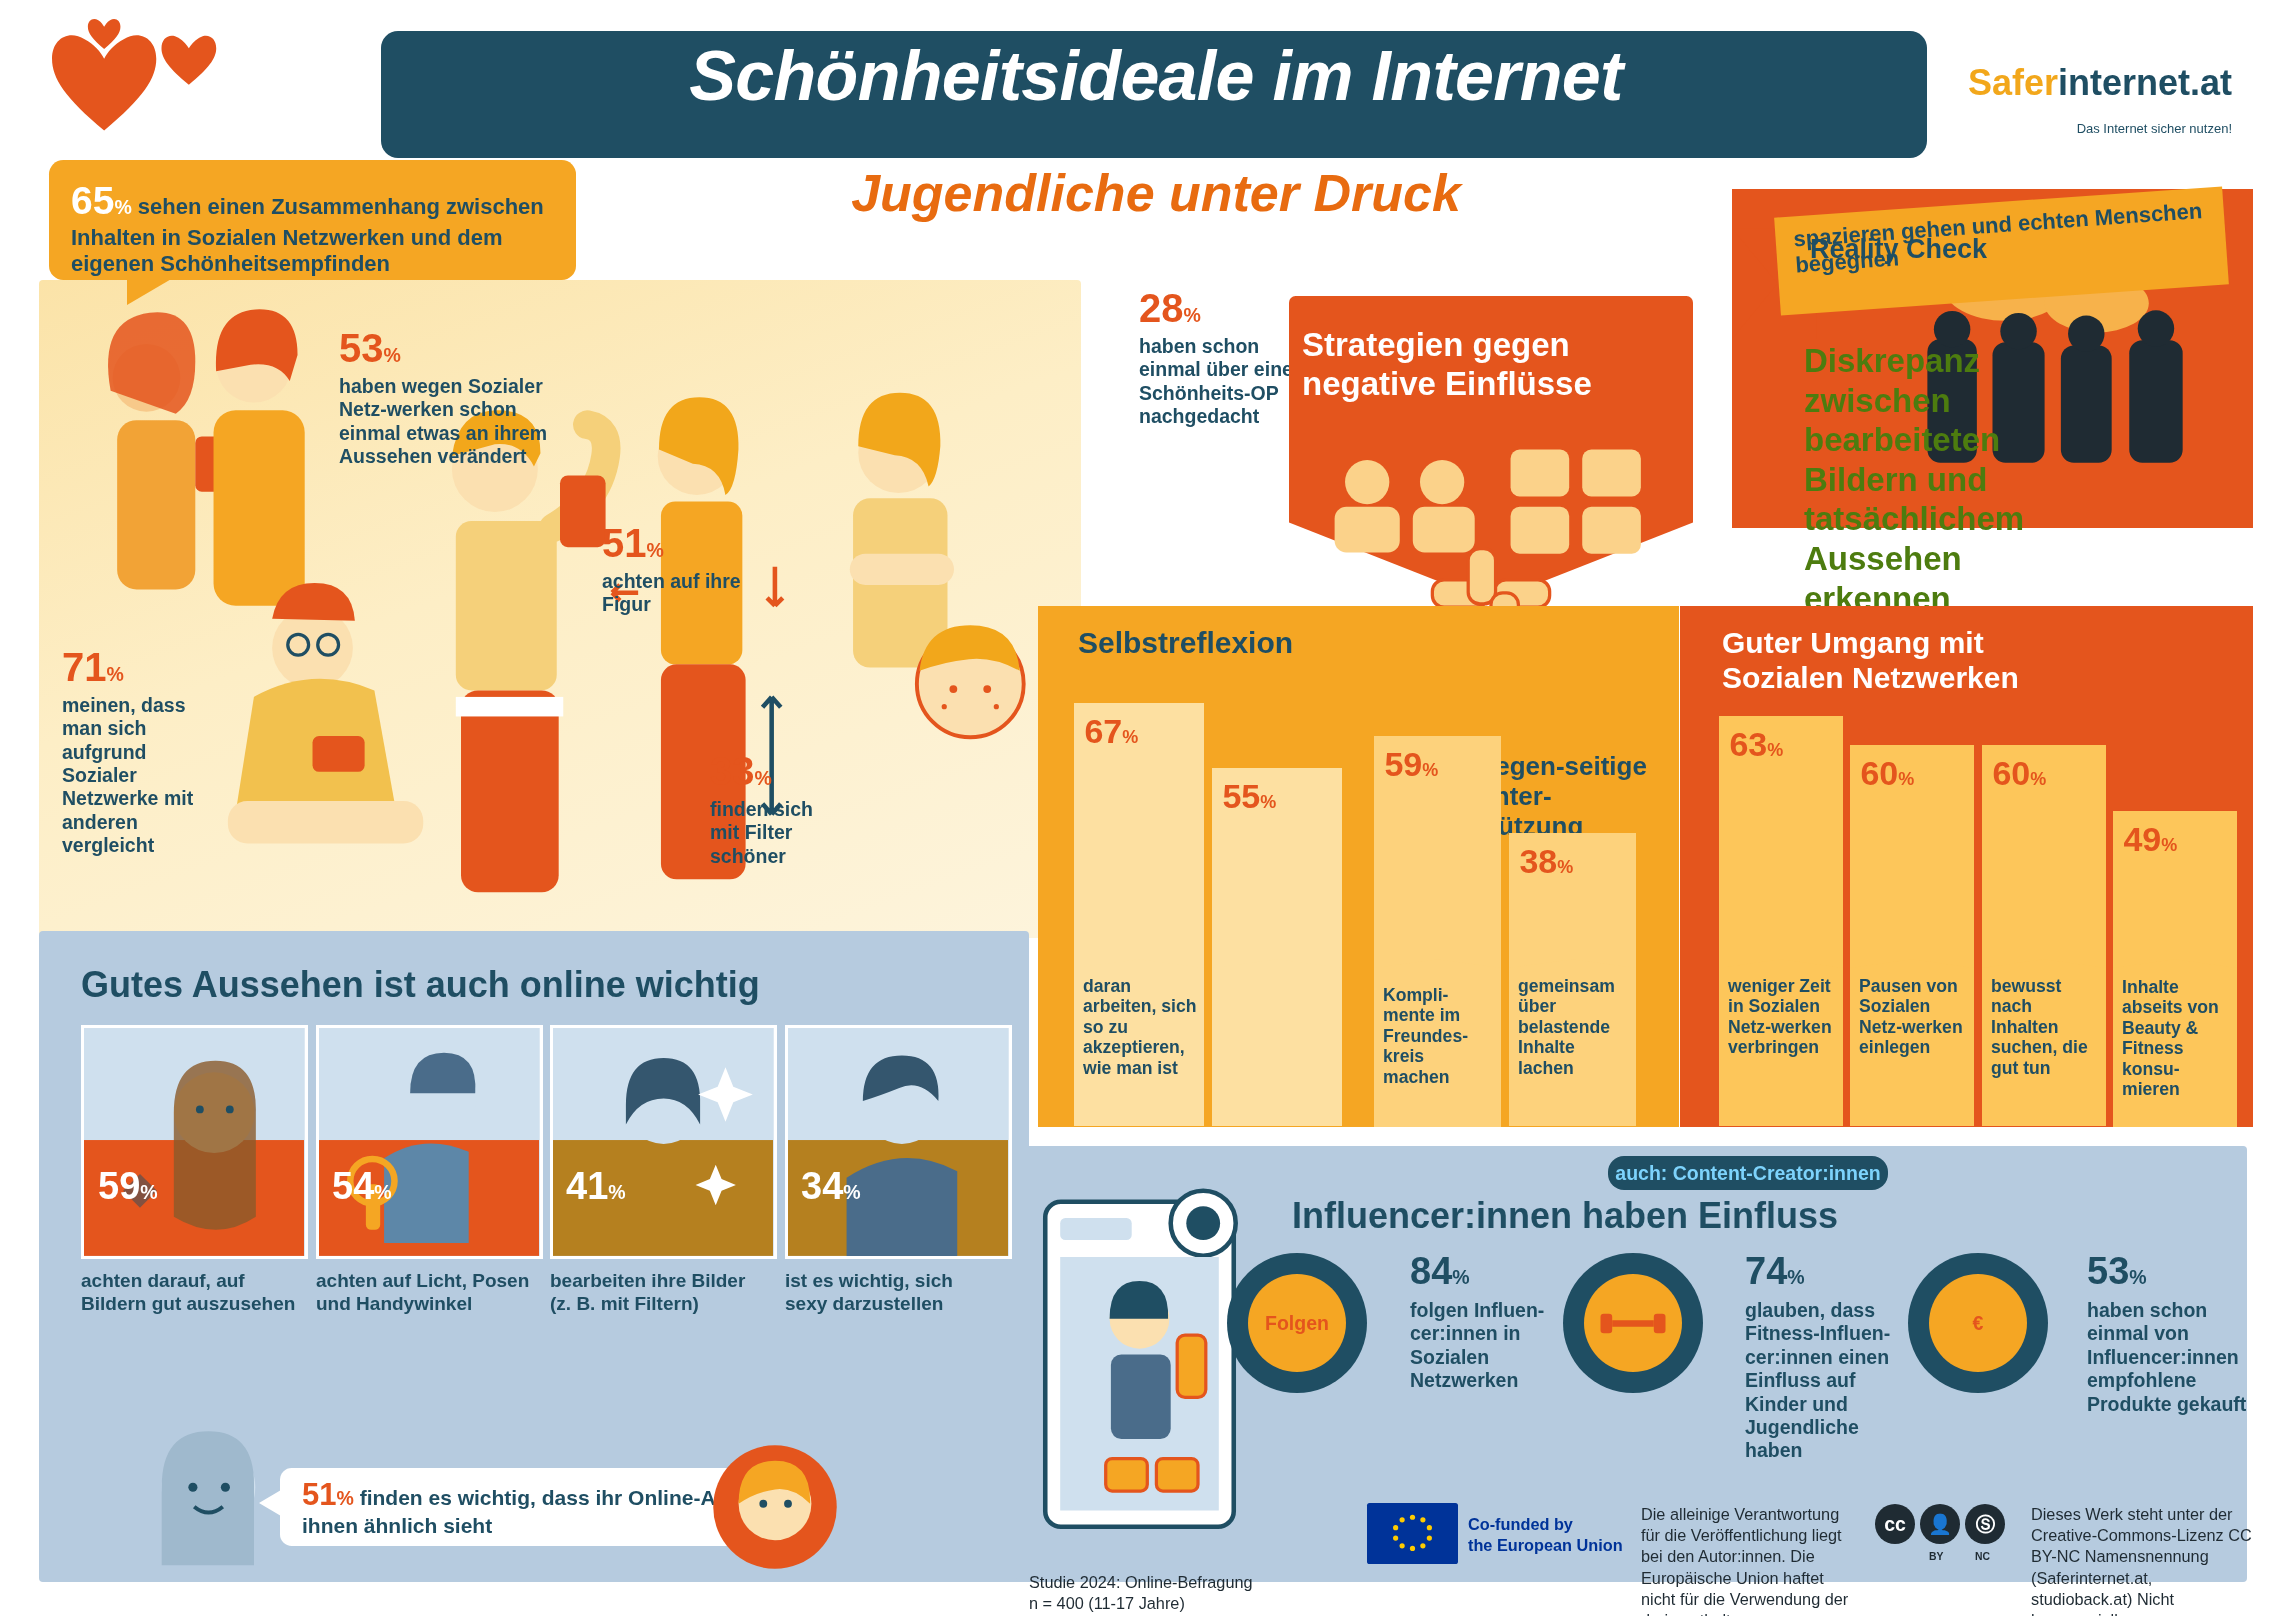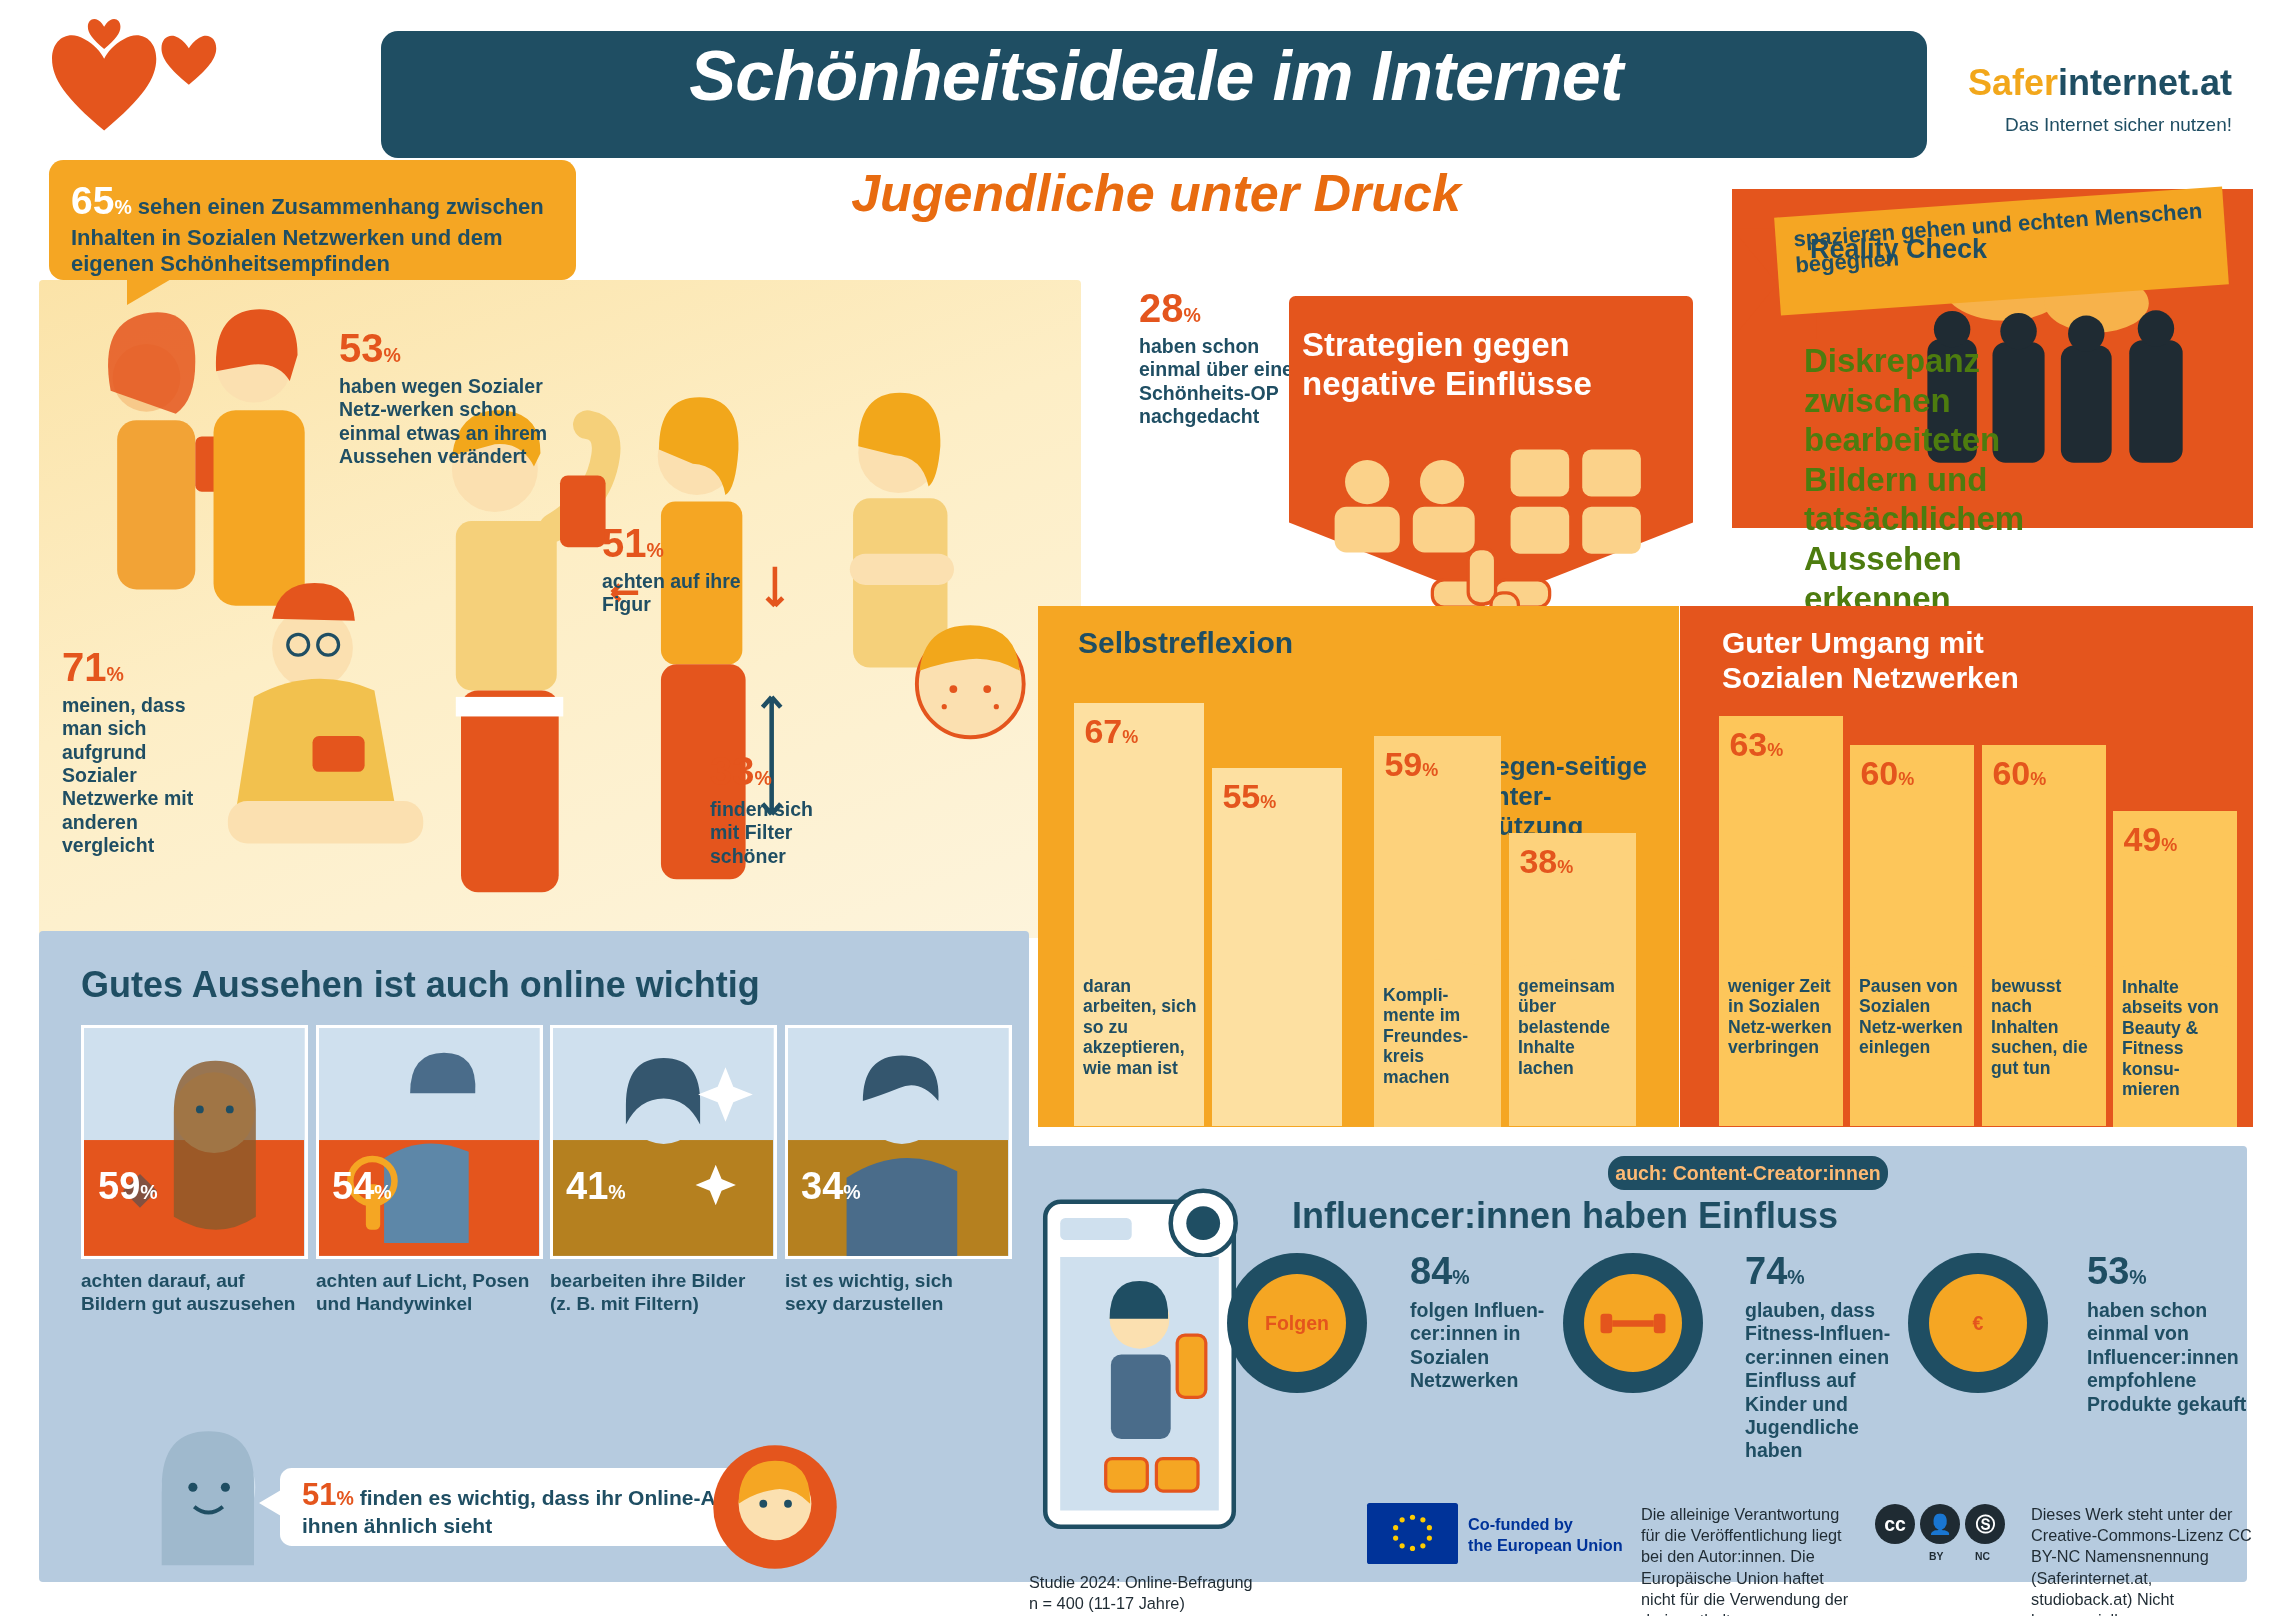--- a/index.html
+++ b/index.html
@@ -40,21 +40,21 @@
   .header-sub {
     position: absolute; left: 417px; top: 163px; width: 1478px;
     font-size: 52px; font-weight: bold; color: #e86b10; text-align: center;
     font-style: italic;
   }
   .logo {
     position: absolute; right: 52px; top: 62px; text-align: right;
   }
   .logo .l1 { font-size: 36px; font-weight: bold; color: #f2a71b; }
   .logo .l1 span { color: #1f4e63; }
-  .logo .l2 { font-size: 19px; color: #1f4e63; margin-top: 10px; }
+  .logo .l2 { font-size: 13px; color: #1f4e63; margin-top: 17px; }
 
   
   .callout-65 {
     position: absolute; left: 49px; top: 160px; width: 527px; height: 120px;
     background: #f5a623; border-radius: 14.3px; padding: 17px 22px;
   }
   .callout-65::after{
     content:""; position:absolute; left:78px; bottom:-25px; width:0; height:0;
     border-left: 0 solid transparent; border-right: 46px solid transparent;
     border-top: 27px solid #f5a623;
@@ -120,21 +120,21 @@
   .bubble51 { position:absolute; left: 280px; top: 1468px; width: 534px; height: 78px;
               background:#fff; border-radius: 11.7px; display:flex; align-items:center; padding: 0 22px;}
   .bubble51::after{ content:""; position:absolute; left:-21px; top:22px; width:0;height:0;
     border-top:13px solid transparent;border-bottom:13px solid transparent;border-right:22px solid #fff;}
   .bubble51 .t { font-size: 21px; font-weight: bold; color:#1f4e63; line-height:1.2;}
   .bubble51 .n { font-size: 31px; font-weight: bold; color:#e4551d;}
 
   
   .inf-title { position:absolute; left:1292px; top:1195px; font-size: 36px; font-weight: bold; color:#1f4e63; }
   .inf-tag { position:absolute; left:1608px; top:1156px; width: 280px; height: 34px; background:#1f4e63;
-             border-radius: 16px; color:#fdba74; font-size: 19.5px; font-weight: bold; text-align:center; line-height:34px;}
+             border-radius: 16px; color:#7dd3fc; font-size: 19.5px; font-weight: bold; text-align:center; line-height:34px;}
   .donut { position:absolute; width: 140px; height: 140px; border-radius: 50%;
            background: #1f4e63; display:flex; align-items:center; justify-content:center;}
   .donut .inner { width: 98px; height:98px; border-radius:50%; background:#f5a623;
                   display:flex;align-items:center;justify-content:center; font-size:19.5px; font-weight:bold; color:#e4551d;}
   .inf-num { position:absolute; font-size: 38px; font-weight:bold; color:#1f4e63;}
   .inf-pct { font-size: 19.5px; font-weight: bold; color:#1f4e63;}
   .inf-txt { position:absolute; font-size: 19.5px; font-weight:bold; color:#1f4e63; line-height:1.2;}
   .f-txt { position:absolute; font-size: 16.3px; color:#1f2b33; line-height:1.3;}
   .eu-flag { position:absolute; left:1367px; top:1503px; width:91px; height:61px; background:#003399; border-radius:2.6px;}
   .eu-txt { position:absolute; left:1468px; top:1514px; font-size:16.3px; font-weight:bold; color:#003399; line-height:1.3;}

